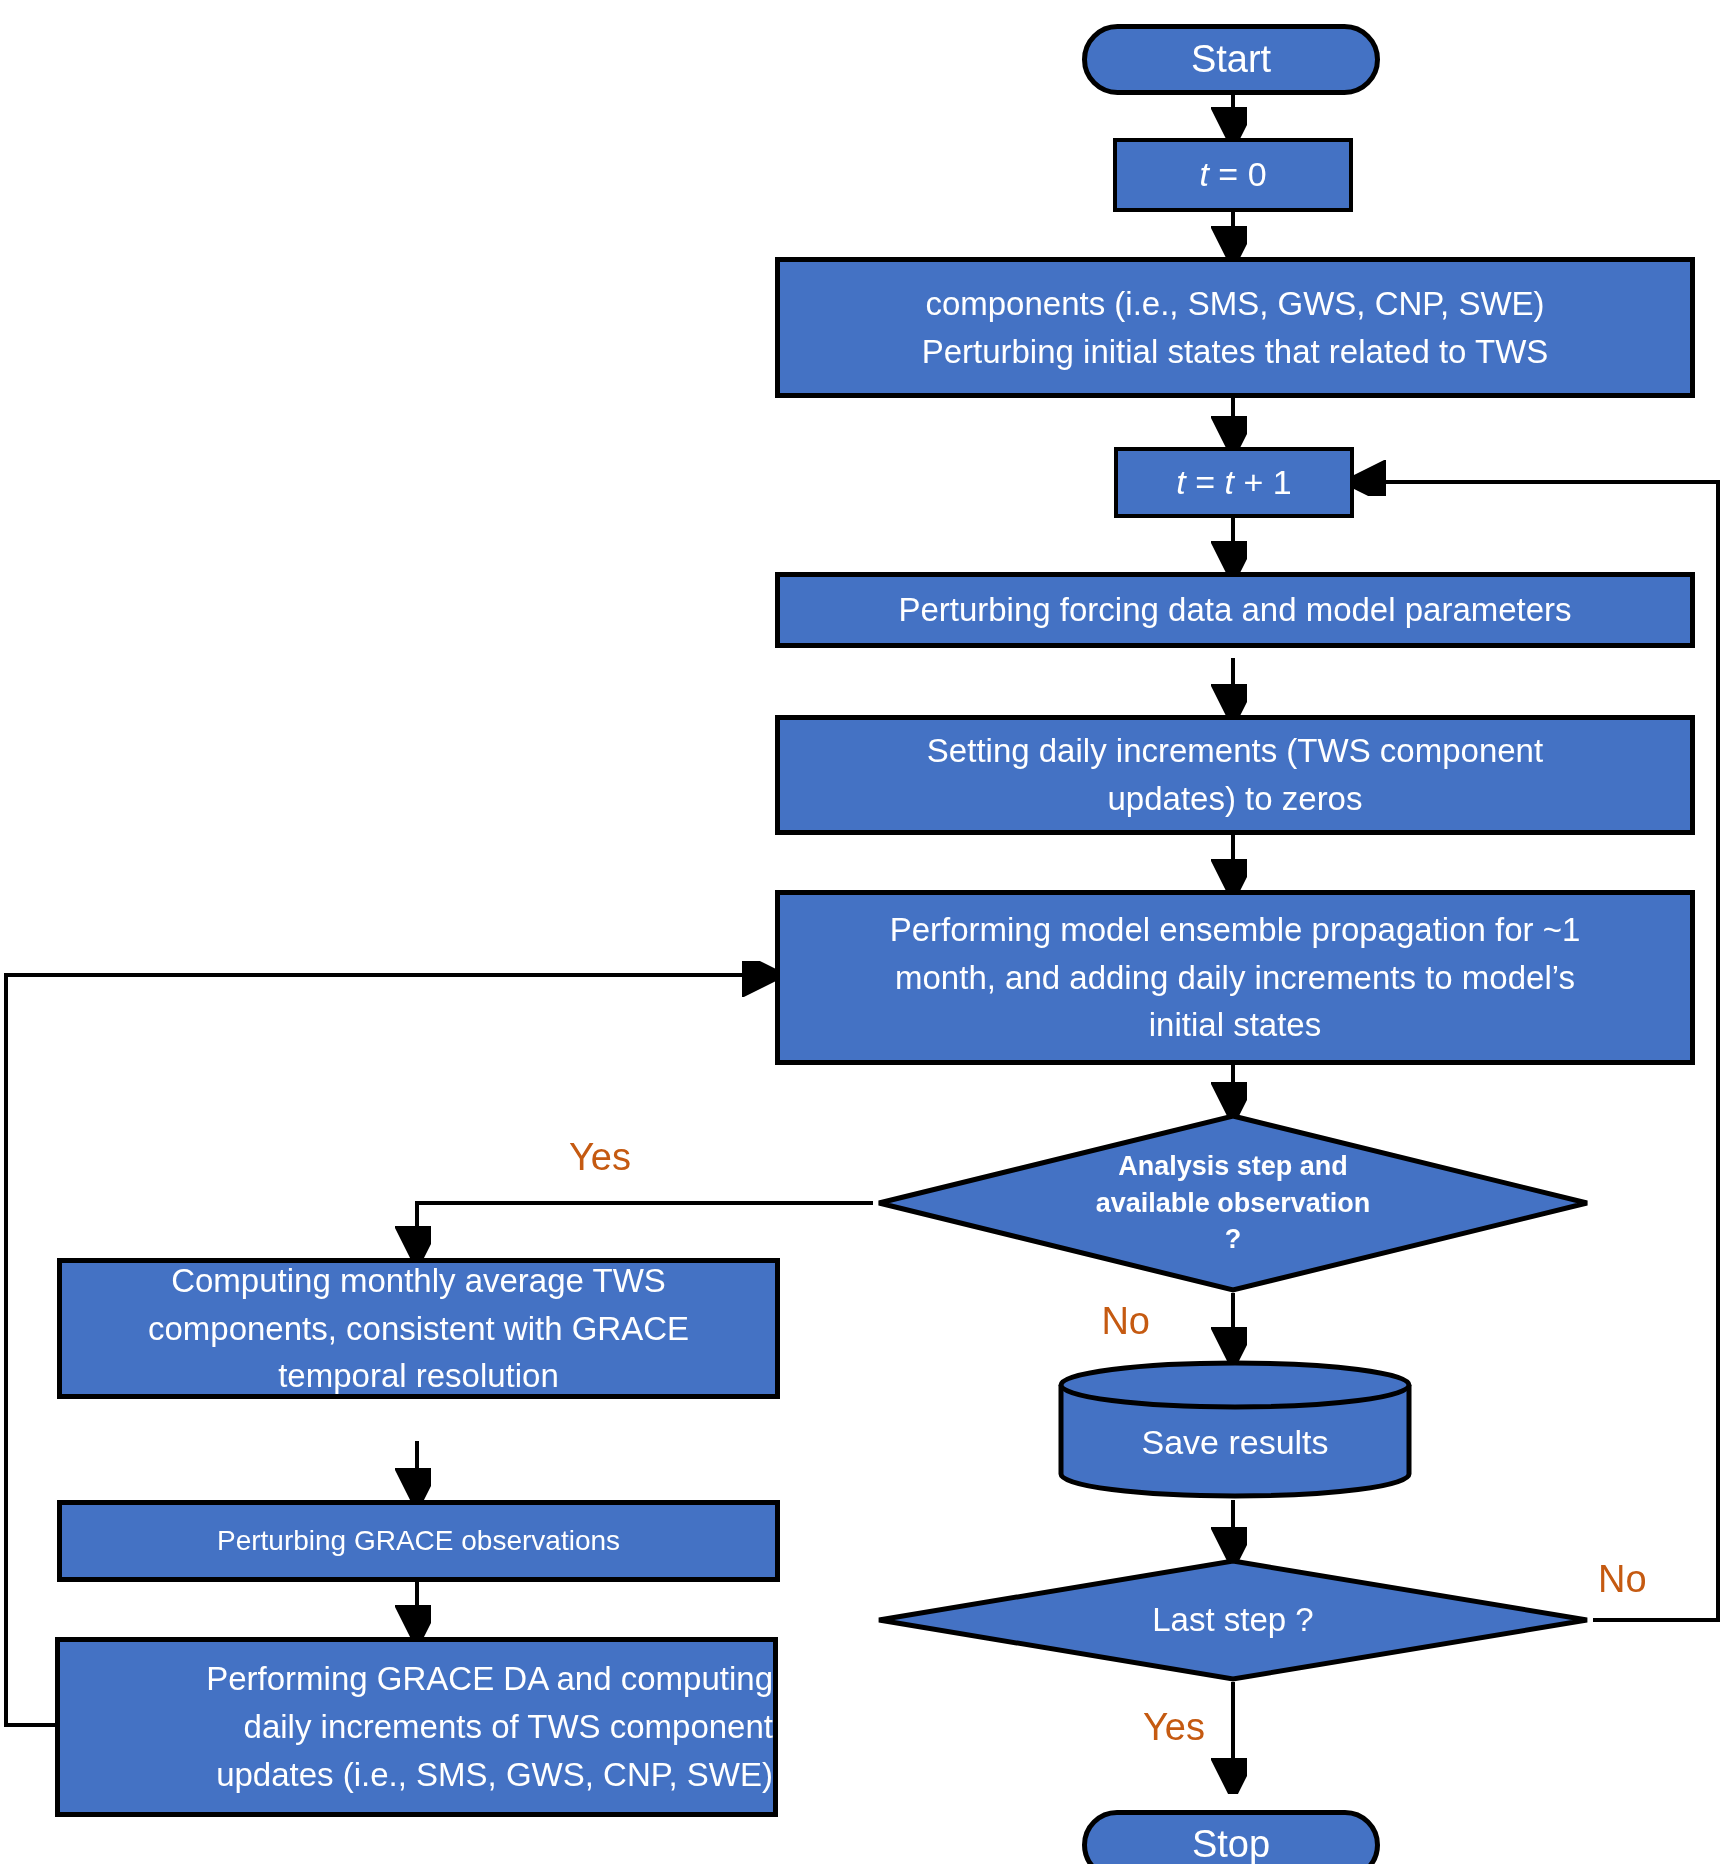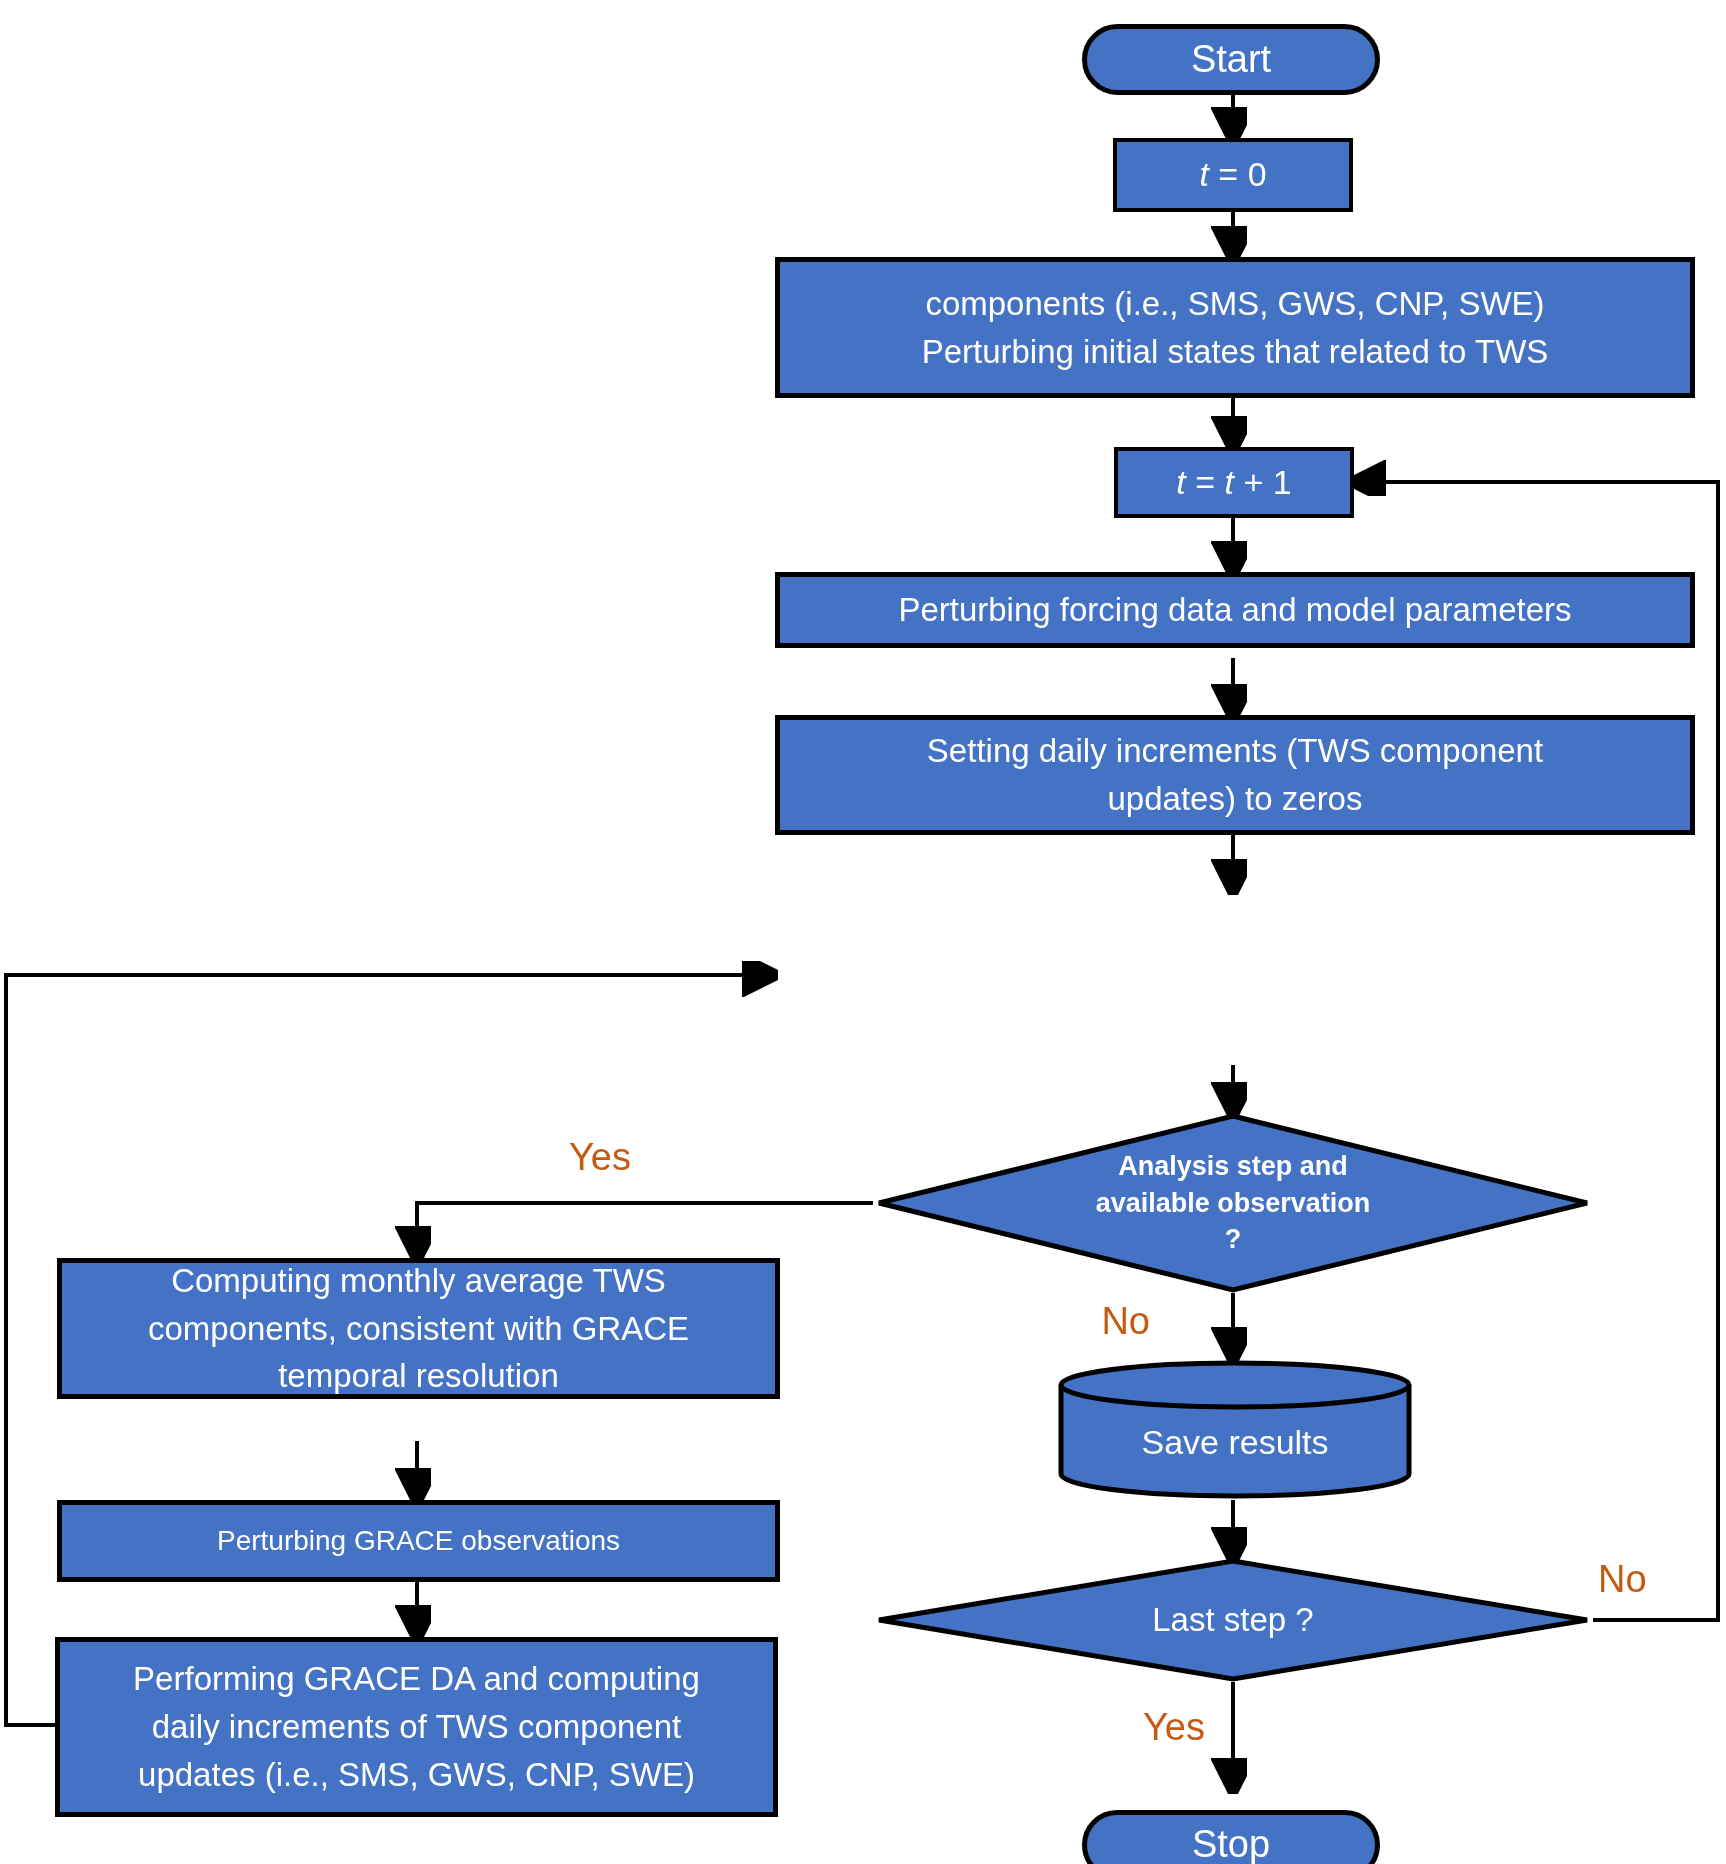--- a/index.html
+++ b/index.html
@@ -27,21 +27,21 @@
   #n-box4{775:0;left:775px;top:890px;width:920px;height:175px;}
   #n-d1{left:873px;top:1113px;width:720px;height:180px;}
   #n-d1 .txt{font-weight:bold;font-size:27px;line-height:1.35;}
   #n-cyl{left:1058px;top:1360px;width:354px;height:140px;}
   #n-cyl .txt{padding-top:26px;font-size:34px;}
   #n-d2{left:873px;top:1558px;width:720px;height:124px;}
   #n-d2 .txt{font-size:33px;}
   #n-stop{left:1082px;top:1790px;width:298px;height:70px;}
   #n-l1{left:57px;top:1258px;width:723px;height:141px;}
   #n-l2{left:57px;top:1500px;width:723px;height:82px;font-size:28px;}
-  #n-l3{left:55px;top:1637px;width:723px;height:180px;}
+  #n-l3{left:55px;top:1637px;width:723px;height:180px;align-items:flex-end;}
   .branch{position:absolute;color:var(--branch-label,#C55A11);font-size:38px;line-height:1;}
   #lbl-yes1{left:490px;top:1138px;width:220px;text-align:center;}
   #lbl-no1{left:1020px;top:1302px;width:130px;text-align:right;}
   #lbl-no2{left:1598px;top:1560px;width:120px;text-align:left;}
   #lbl-yes2{left:1095px;top:1708px;width:110px;text-align:right;}
 </style>
 </head>
 <body>
 
 <div id="canvas">
@@ -88,20 +88,25 @@
 
   <div class="node rect" id="n-box2">
     <span class="ln">Perturbing forcing data and model parameters</span>
   </div>
 
   <div class="node rect" id="n-box3">
     <span class="ln">Setting daily increments (TWS component</span>
     <span class="ln">updates) to zeros</span>
   </div>
 
+  <div class="node rect" id="n-box4">
+    <span class="ln">Performing model ensemble propagation for ~1</span>
+    <span class="ln">month, and adding daily increments to model’s</span>
+    <span class="ln">initial states</span>
+  </div>
 
   <div class="node shape-wrap" id="n-d1">
     <svg viewBox="0 0 720 180" preserveAspectRatio="none">
       <polygon class="shape-fill" points="360,3 714,90 360,177 6,90"></polygon>
     </svg>
     <div class="txt">
       <span class="ln">Analysis step and</span>
       <span class="ln">available observation</span>
       <span class="ln">?</span>
     </div>

